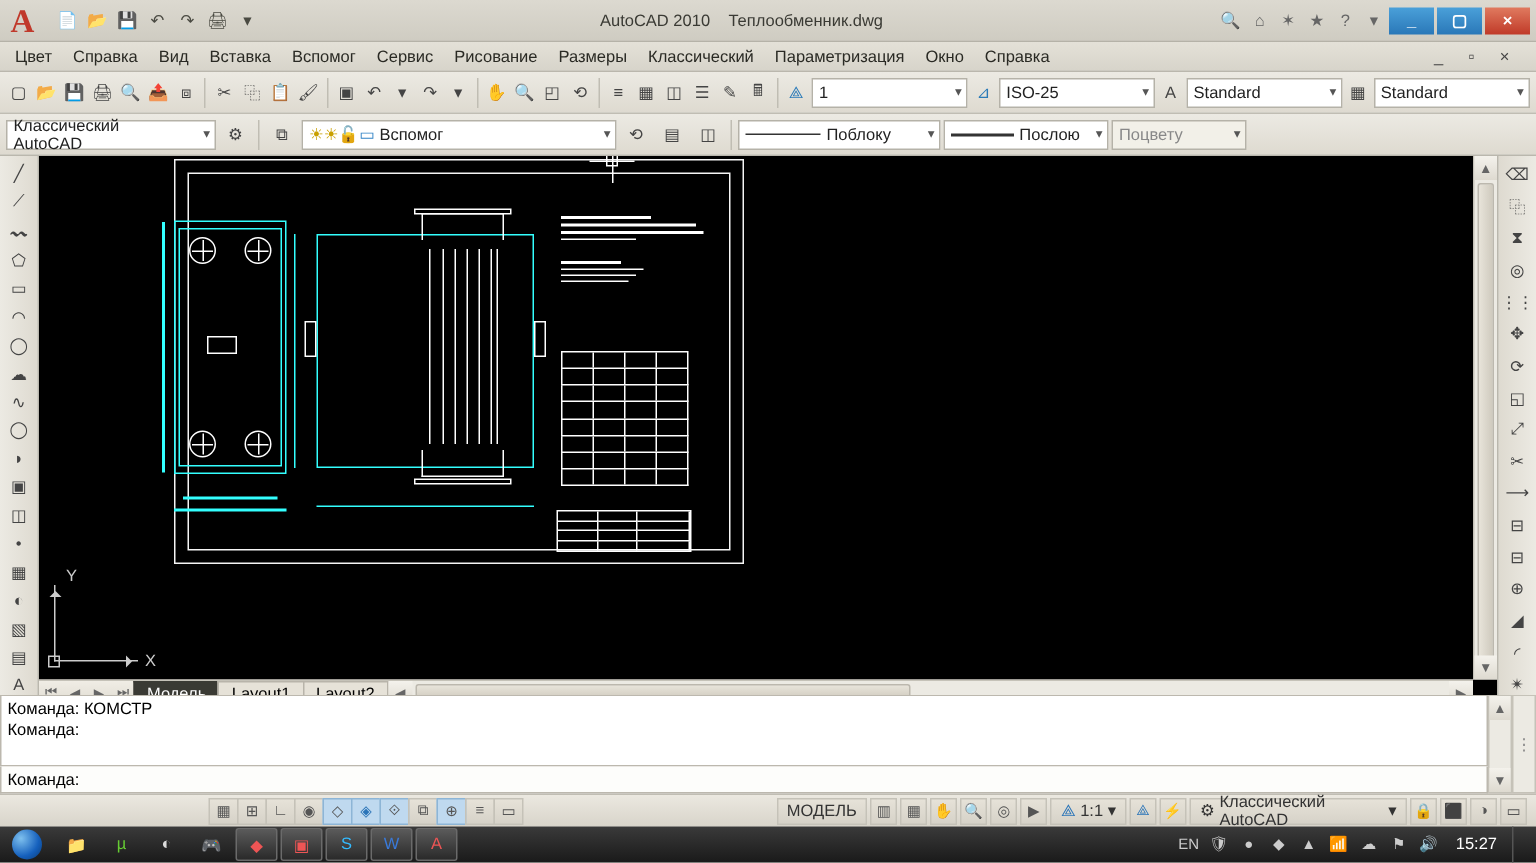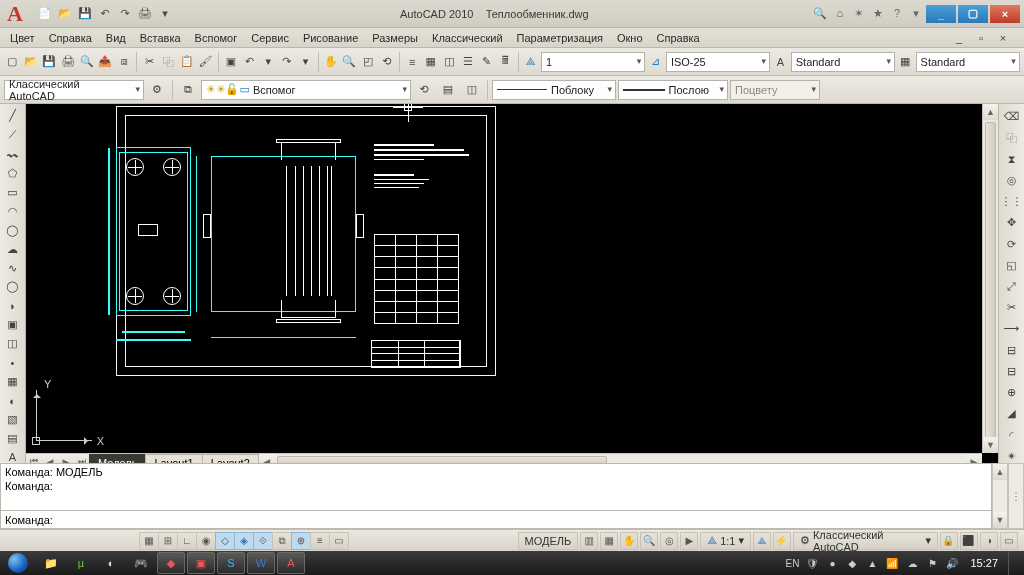--- a/index.html
+++ b/index.html
@@ -252,21 +252,21 @@
   <div class="tb-sep"></div>
   <div class="tb-btn">⧉</div>
   <div class="dropdown wide" style="width:210px;">
     <span style="color:#c9a000">☀</span><span style="color:#c9a000">☀</span><span style="color:#888">🔓</span><span style="color:#3485c7">▭</span>&nbsp;
     <span>Вспомог</span>
   </div>
   <div class="tb-btn">⟲</div>
   <div class="tb-btn">▤</div>
   <div class="tb-btn">◫</div>
   <div class="tb-sep"></div>
-  <div class="dropdown small" style="width:124px;">
+  <div class="dropdown small" style="width:135px;">
     <span class="line-preview"></span>
     <span>Поблоку</span>
   </div>
   <div class="dropdown small" style="width:110px;">
     <span class="line-preview" style="height:2px;"></span>
     <span>Послою</span>
   </div>
   <div class="dropdown small" style="width:90px; background:#f2f0e8; color:#888;">Поцвету</div>
 </div>
 
@@ -468,21 +468,21 @@
     <div class="btn">◀</div>
     <div class="track">
         <div class="thumb"></div>
       </div>
     <div class="btn">▶</div>
   </div>
 </div>
 
 <div class="command-area">
   <div class="cmd-wrap">
-    <div class="cmd-history"><span>Команда: МОДЕЛЬ</span>
+    <div class="cmd-history"><span>Команда: КОМСТР</span>
 <span>Команда:</span></div>
     <div class="cmd-input">
       <span>Команда:</span>
     </div>
   </div>
   <div class="cmd-vsb">
     <div class="btn">▲</div>
     <div class="track"></div>
     <div class="btn">▼</div>
   </div>

